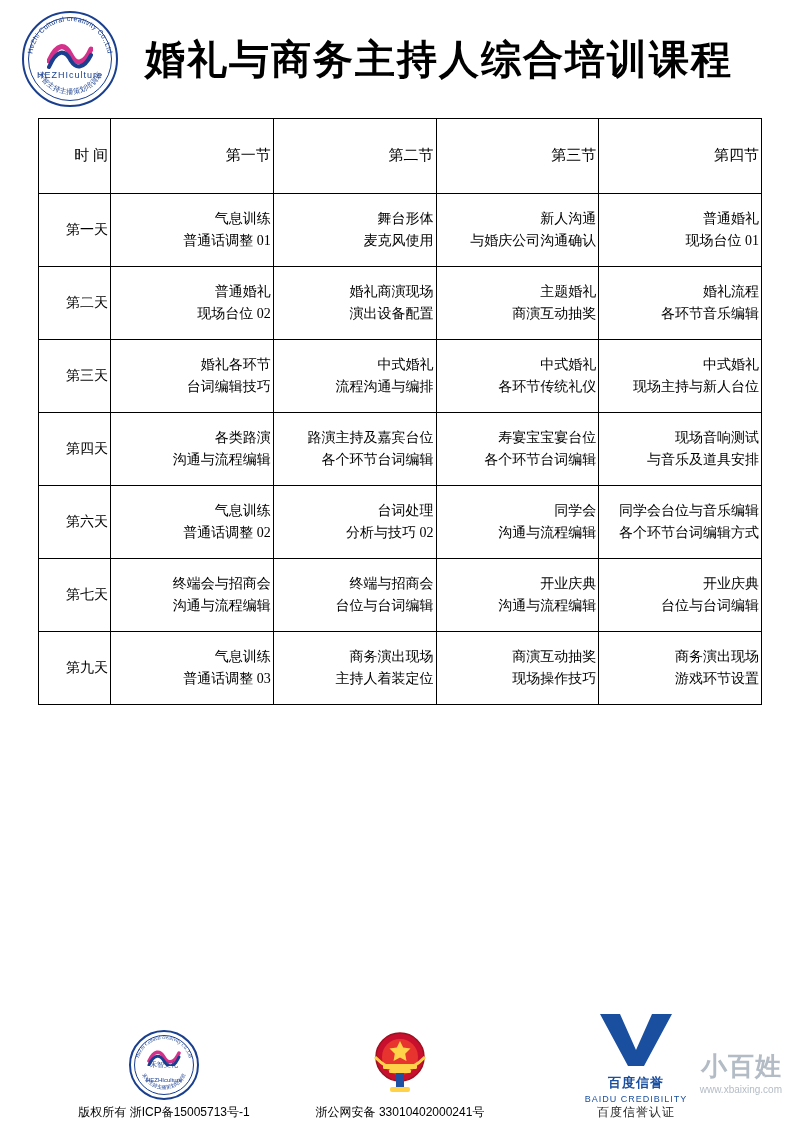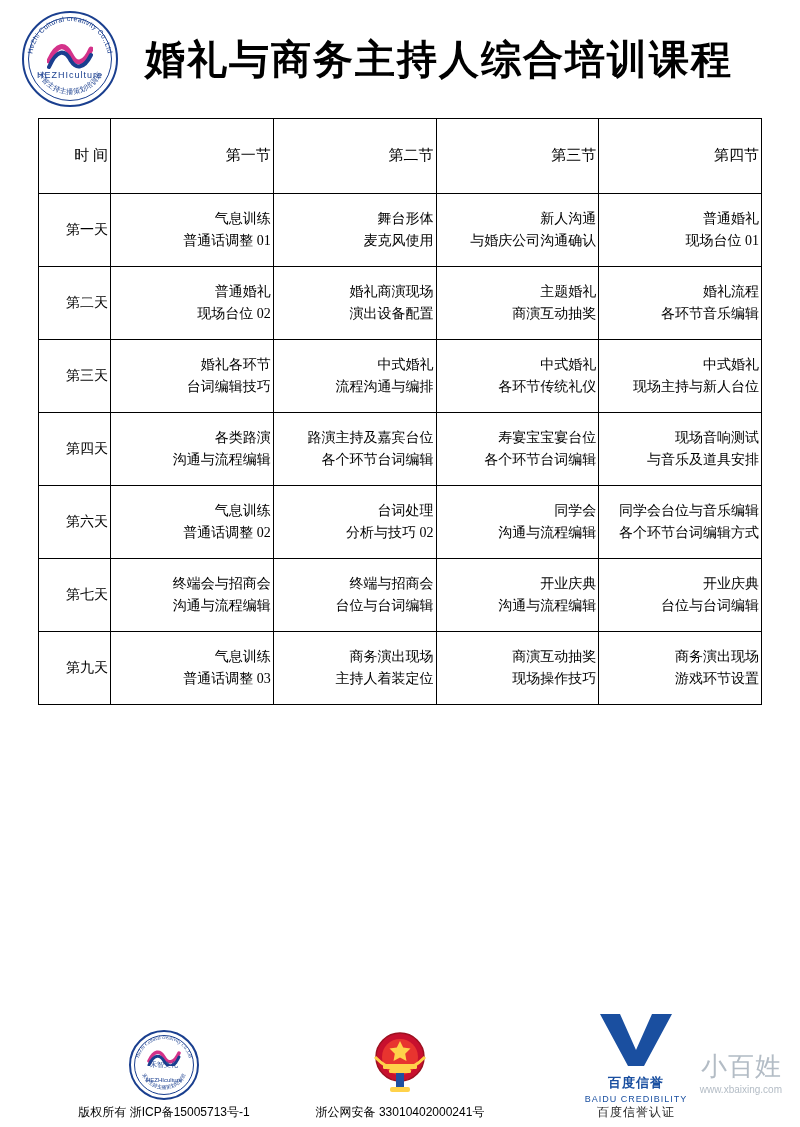--- a/index.html
+++ b/index.html
@@ -200,21 +200,21 @@
   .watermark {
     position: absolute;
     right: 18px;
     bottom: 26px;
     text-align: right;
     opacity: 0.75;
   }
   .watermark .wm-main {
     font-size: 26px;
     color: #9aa6b2;
-    font-weight: normal;
+    font-weight: bold;
     letter-spacing: 1px;
   }
   .watermark .wm-sub {
     font-size: 10px;
     color: #9aa6b2;
     font-family: "Liberation Sans", sans-serif;
   }
 </style>
 </head>
 <body>

